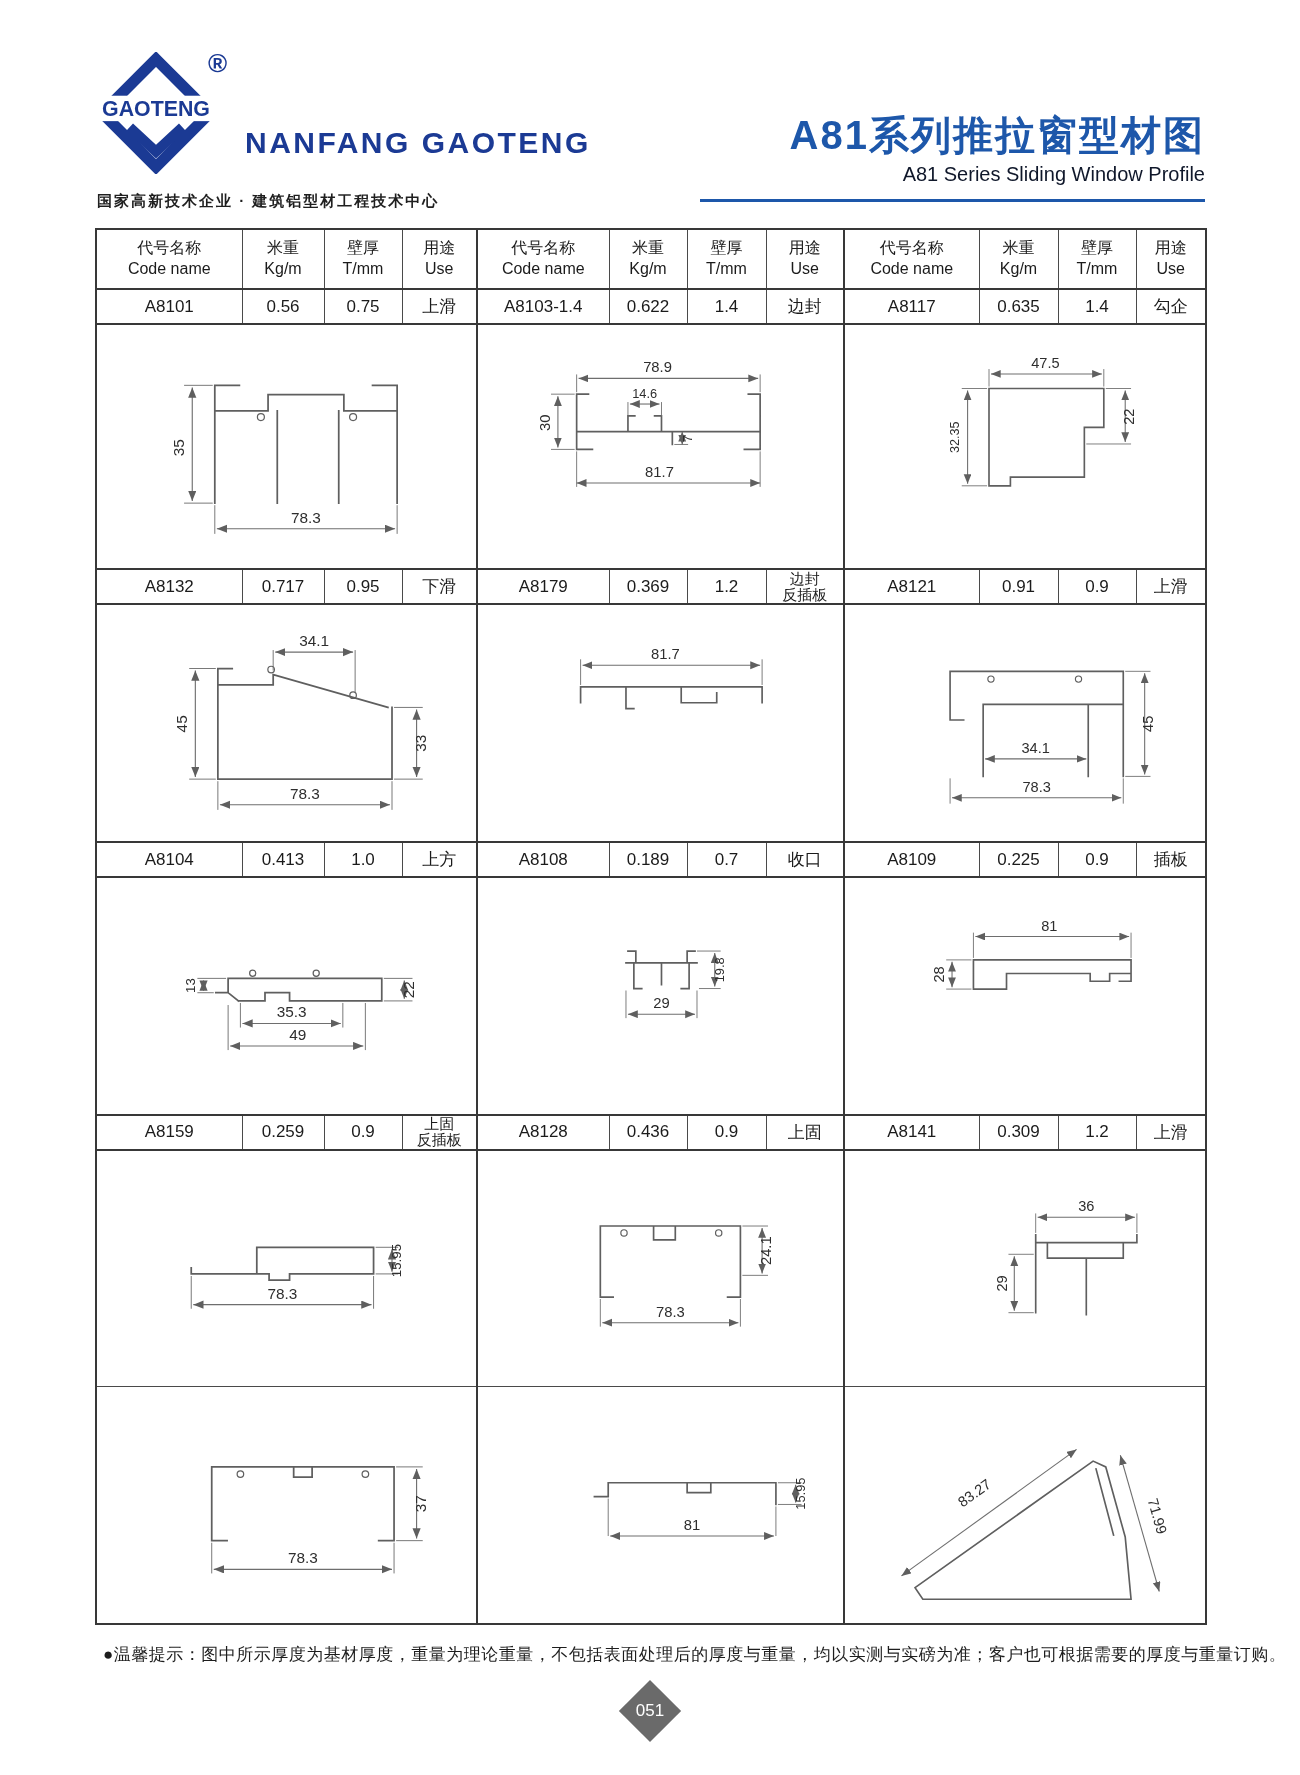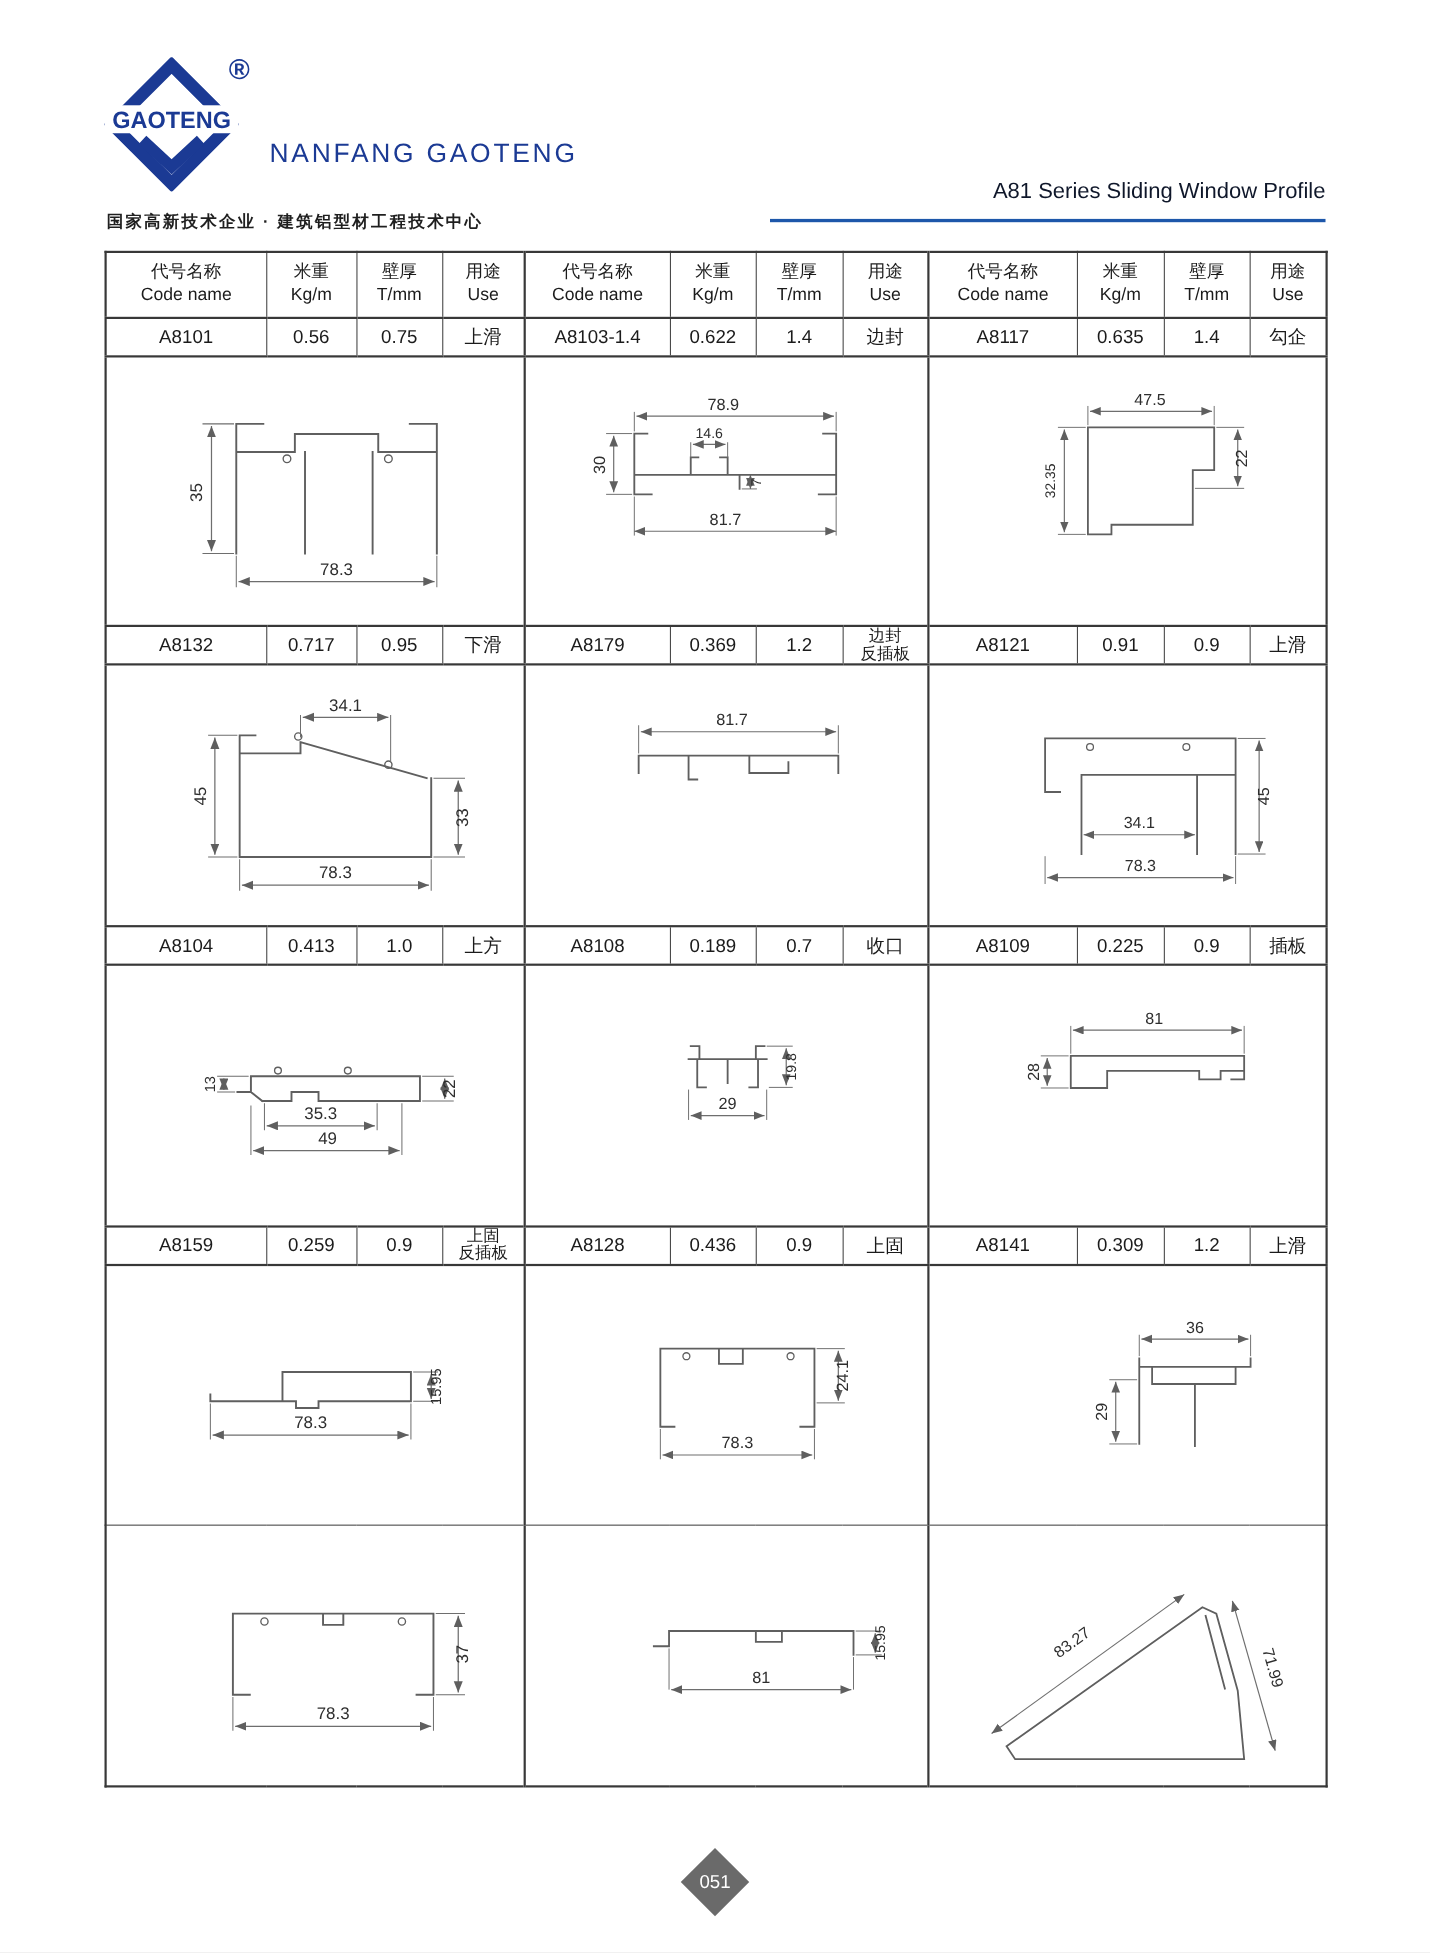--- a/index.html
+++ b/index.html
@@ -3,21 +3,21 @@
 <meta charset="utf-8">
 <style>
   html,body{margin:0;padding:0;background:#e8e8e8;}
   .page{position:relative;width:1300px;height:1775px;background:#ffffff;margin:0 auto;
         font-family:"Liberation Sans","DejaVu Sans",sans-serif;overflow:hidden;}
 
   
   .logo-svg{position:absolute;left:95px;top:52px;width:122px;height:122px;}
   .reg-mark{position:absolute;left:208px;top:48px;font-size:26px;font-weight:bold;color:#1b3a94;}
   .brand-cn{position:absolute;left:242px;top:58px;font-size:58px;font-weight:bold;color:#1b3a94;letter-spacing:7px;}
-  .brand-en{position:absolute;left:245px;top:126px;font-size:24px;font-weight:normal;color:#1b3a94;letter-spacing:2.5px;}
+  .brand-en{position:absolute;left:245px;top:126px;font-size:30px;font-weight:bold;color:#1b3a94;letter-spacing:2.5px;}
   .tagline{position:absolute;left:97px;top:192px;font-size:15px;color:#1f1f1f;letter-spacing:2px;font-weight:bold;}
   .title-cn{position:absolute;right:95px;top:108px;font-size:40px;font-weight:bold;color:#1d57aa;letter-spacing:2px;}
   .title-en{position:absolute;right:95px;top:163px;font-size:20px;color:#0f172a;}
   .title-rule{position:absolute;left:700px;top:199px;width:505px;height:3px;background:#1d57aa;}
 
   
   .ptable{position:absolute;left:95px;top:228px;width:1110px;border-collapse:collapse;table-layout:fixed;
           border:2.5px solid #383838;padding-left:32px;}
   .ptable td{border:1px solid #4a4a4a;text-align:center;vertical-align:middle;color:#1b1b1b;padding:0;}
   .hr td{height:58px;font-size:16px;line-height:1.3;border-bottom:2px solid #383838;}
@@ -57,20 +57,21 @@
 
   <svg class="logo-svg" viewBox="0 0 120 120">
     <path d="M60,7 L113,60 L60,113 L7,60 Z" fill="none" stroke="#1b3a94" stroke-width="11"></path>
     <rect x="0" y="43" width="120" height="25" fill="#ffffff"></rect>
     <path d="M34,74 L60,98 L86,74" fill="none" stroke="#1b3a94" stroke-width="10"></path>
     <text x="60" y="63" text-anchor="middle" font-size="21" font-weight="bold" fill="#1b3a94">GAOTENG</text>
   </svg>
   <div class="reg-mark">®</div>
   <div class="brand-en">NANFANG GAOTENG</div>
   <div class="tagline">国家高新技术企业 · 建筑铝型材工程技术中心</div>
+  <div class="title-cn">A81系列推拉窗型材图</div>
   <div class="title-en">A81 Series Sliding Window Profile</div>
   <div class="title-rule"></div>
 
   <table class="ptable">
     <colgroup>
       <col style="width:146px">
         <col style="width:82px">
         <col style="width:78px">
         <col style="width:75px">
       <col style="width:132px">
@@ -389,17 +390,18 @@
           <line class="dl" x1="58" y1="188" x2="238" y2="58" marker-start="url(#ar)" marker-end="url(#ar)"></line>
           <line class="dl" x1="283" y1="64" x2="323" y2="204" marker-start="url(#ar)" marker-end="url(#ar)"></line>
           <text class="dt" x="136" y="107" transform="rotate(-35.5 136 107)">83.27</text>
           <text class="dt" x="316" y="128" transform="rotate(74 316 128)">71.99</text>
         </svg>
       </td>
     </tr>
   </tbody>
     </table>
 
+  <div class="note">●温馨提示：图中所示厚度为基材厚度，重量为理论重量，不包括表面处理后的厚度与重量，均以实测与实磅为准；客户也可根据需要的厚度与重量订购。</div>
   <div class="page-diamond">
     <span>051</span>
   </div>
 
 </div>
 
 </body></html>

